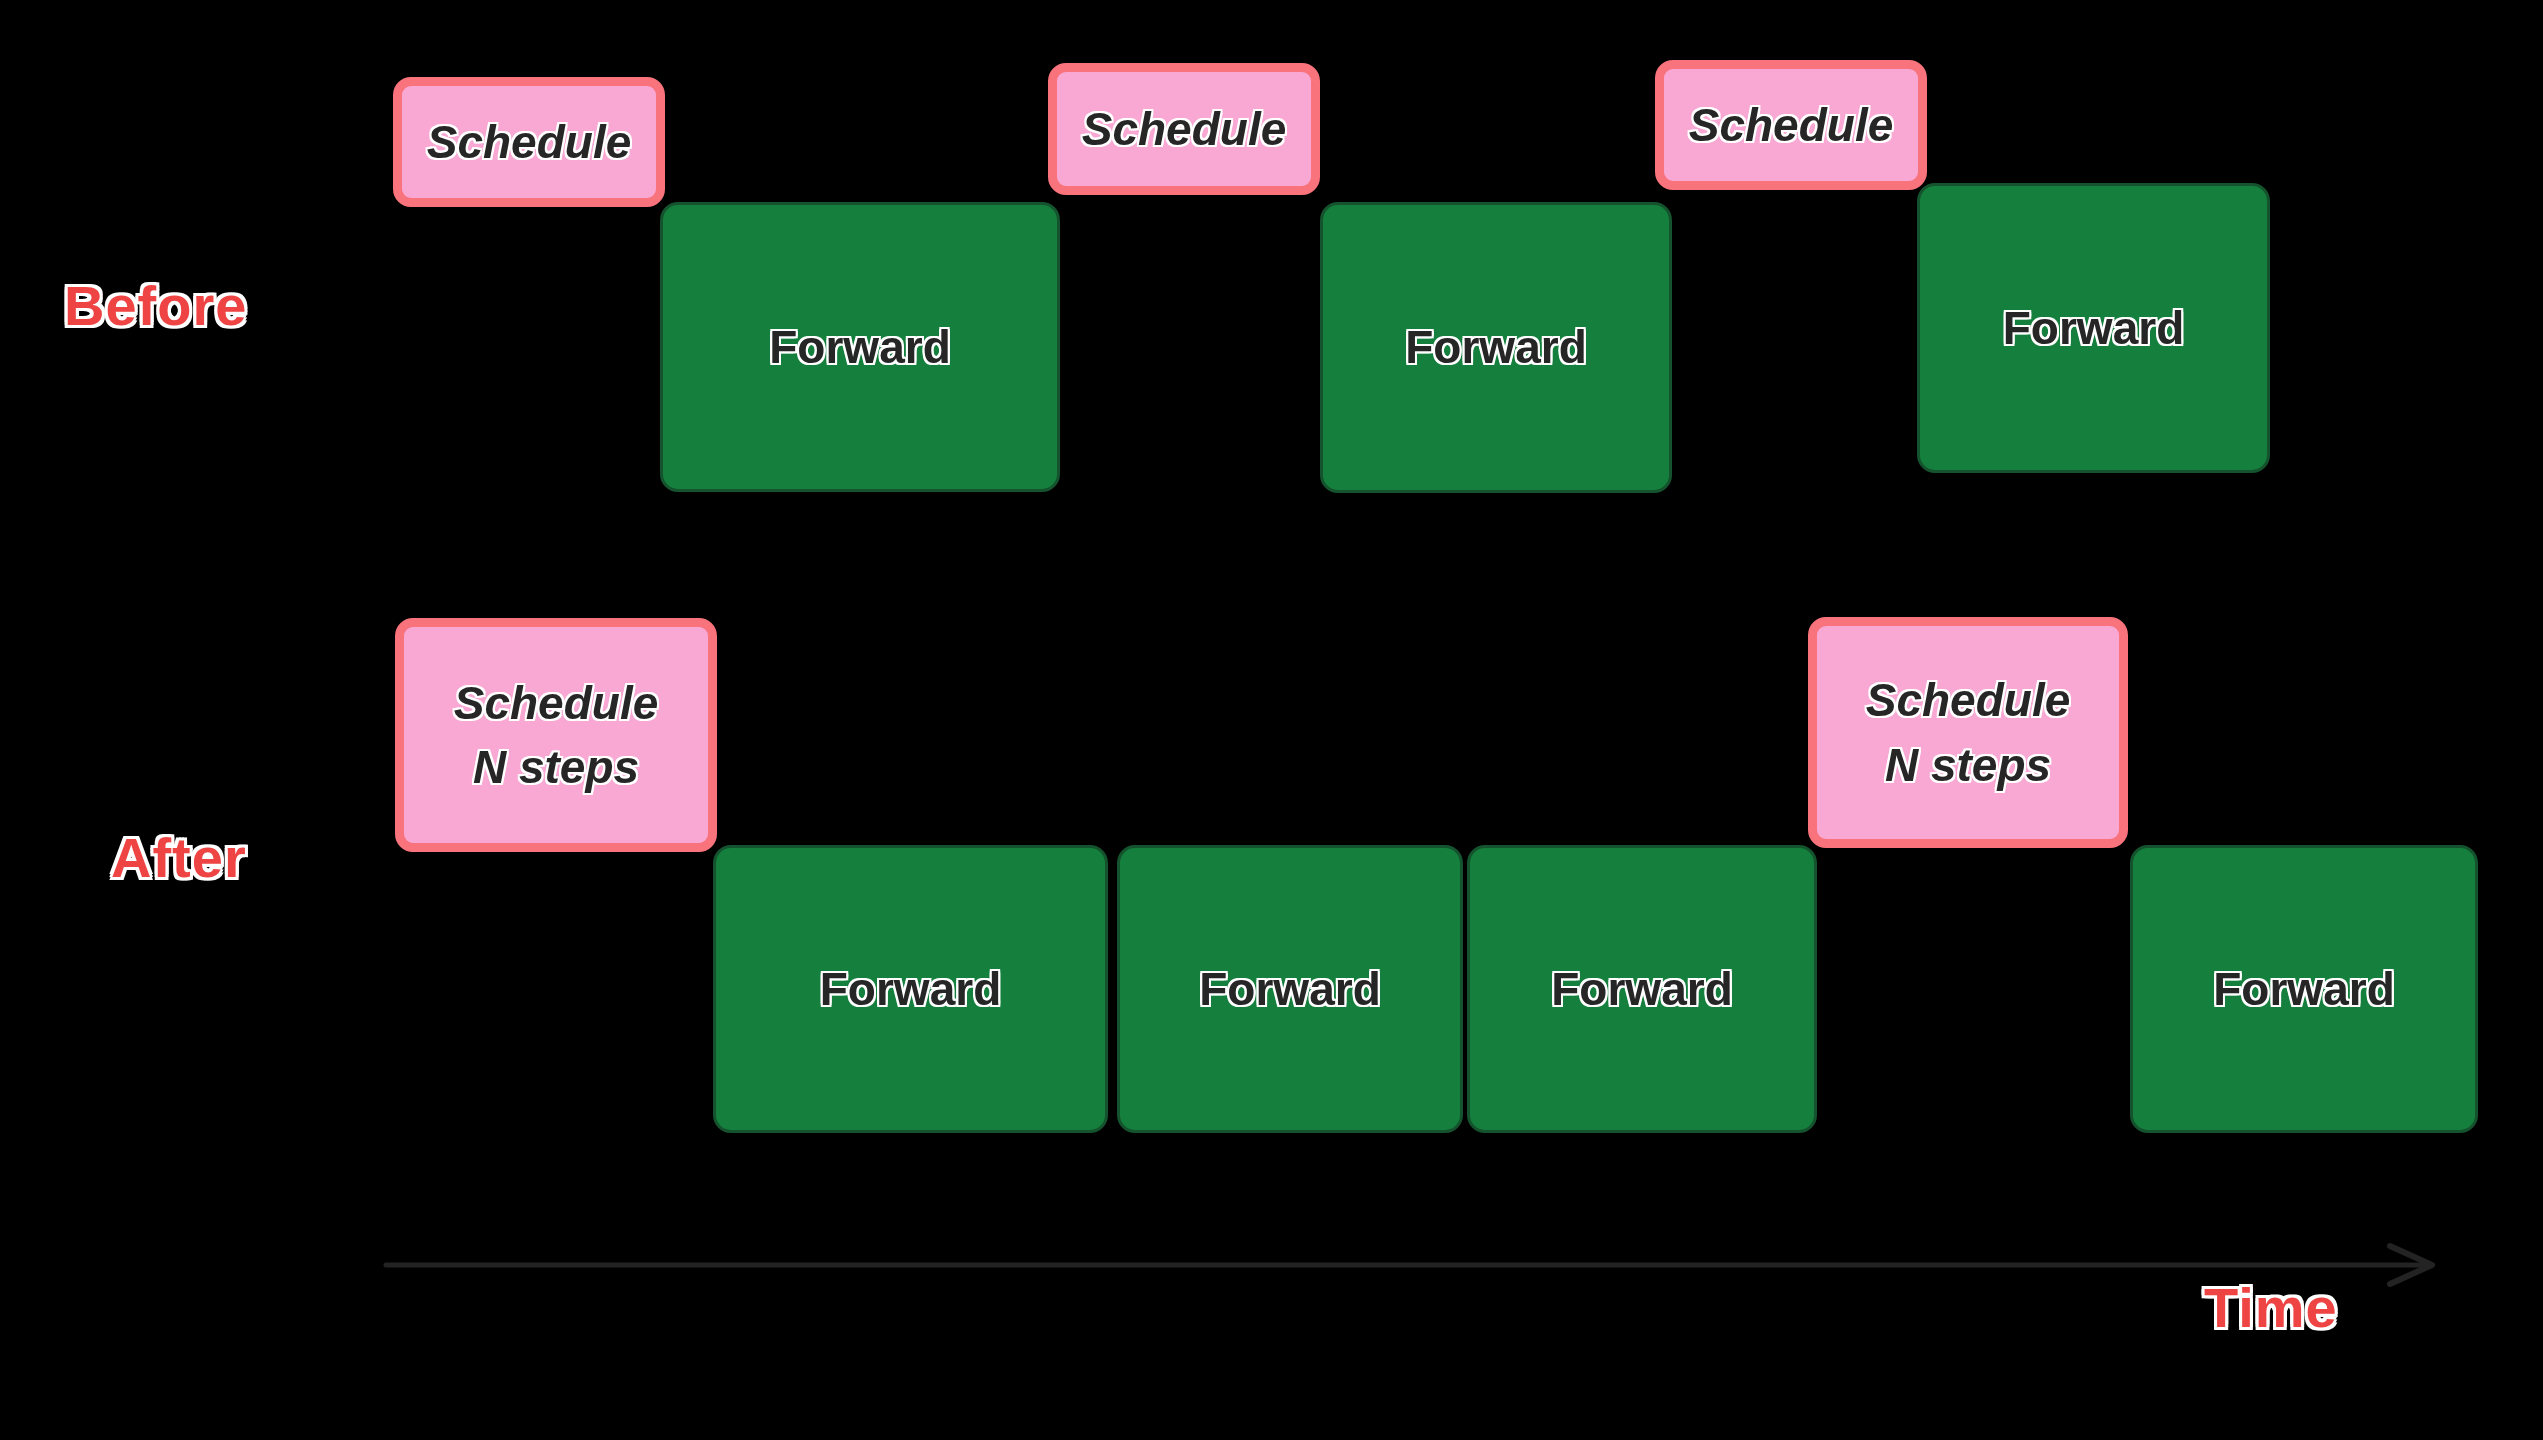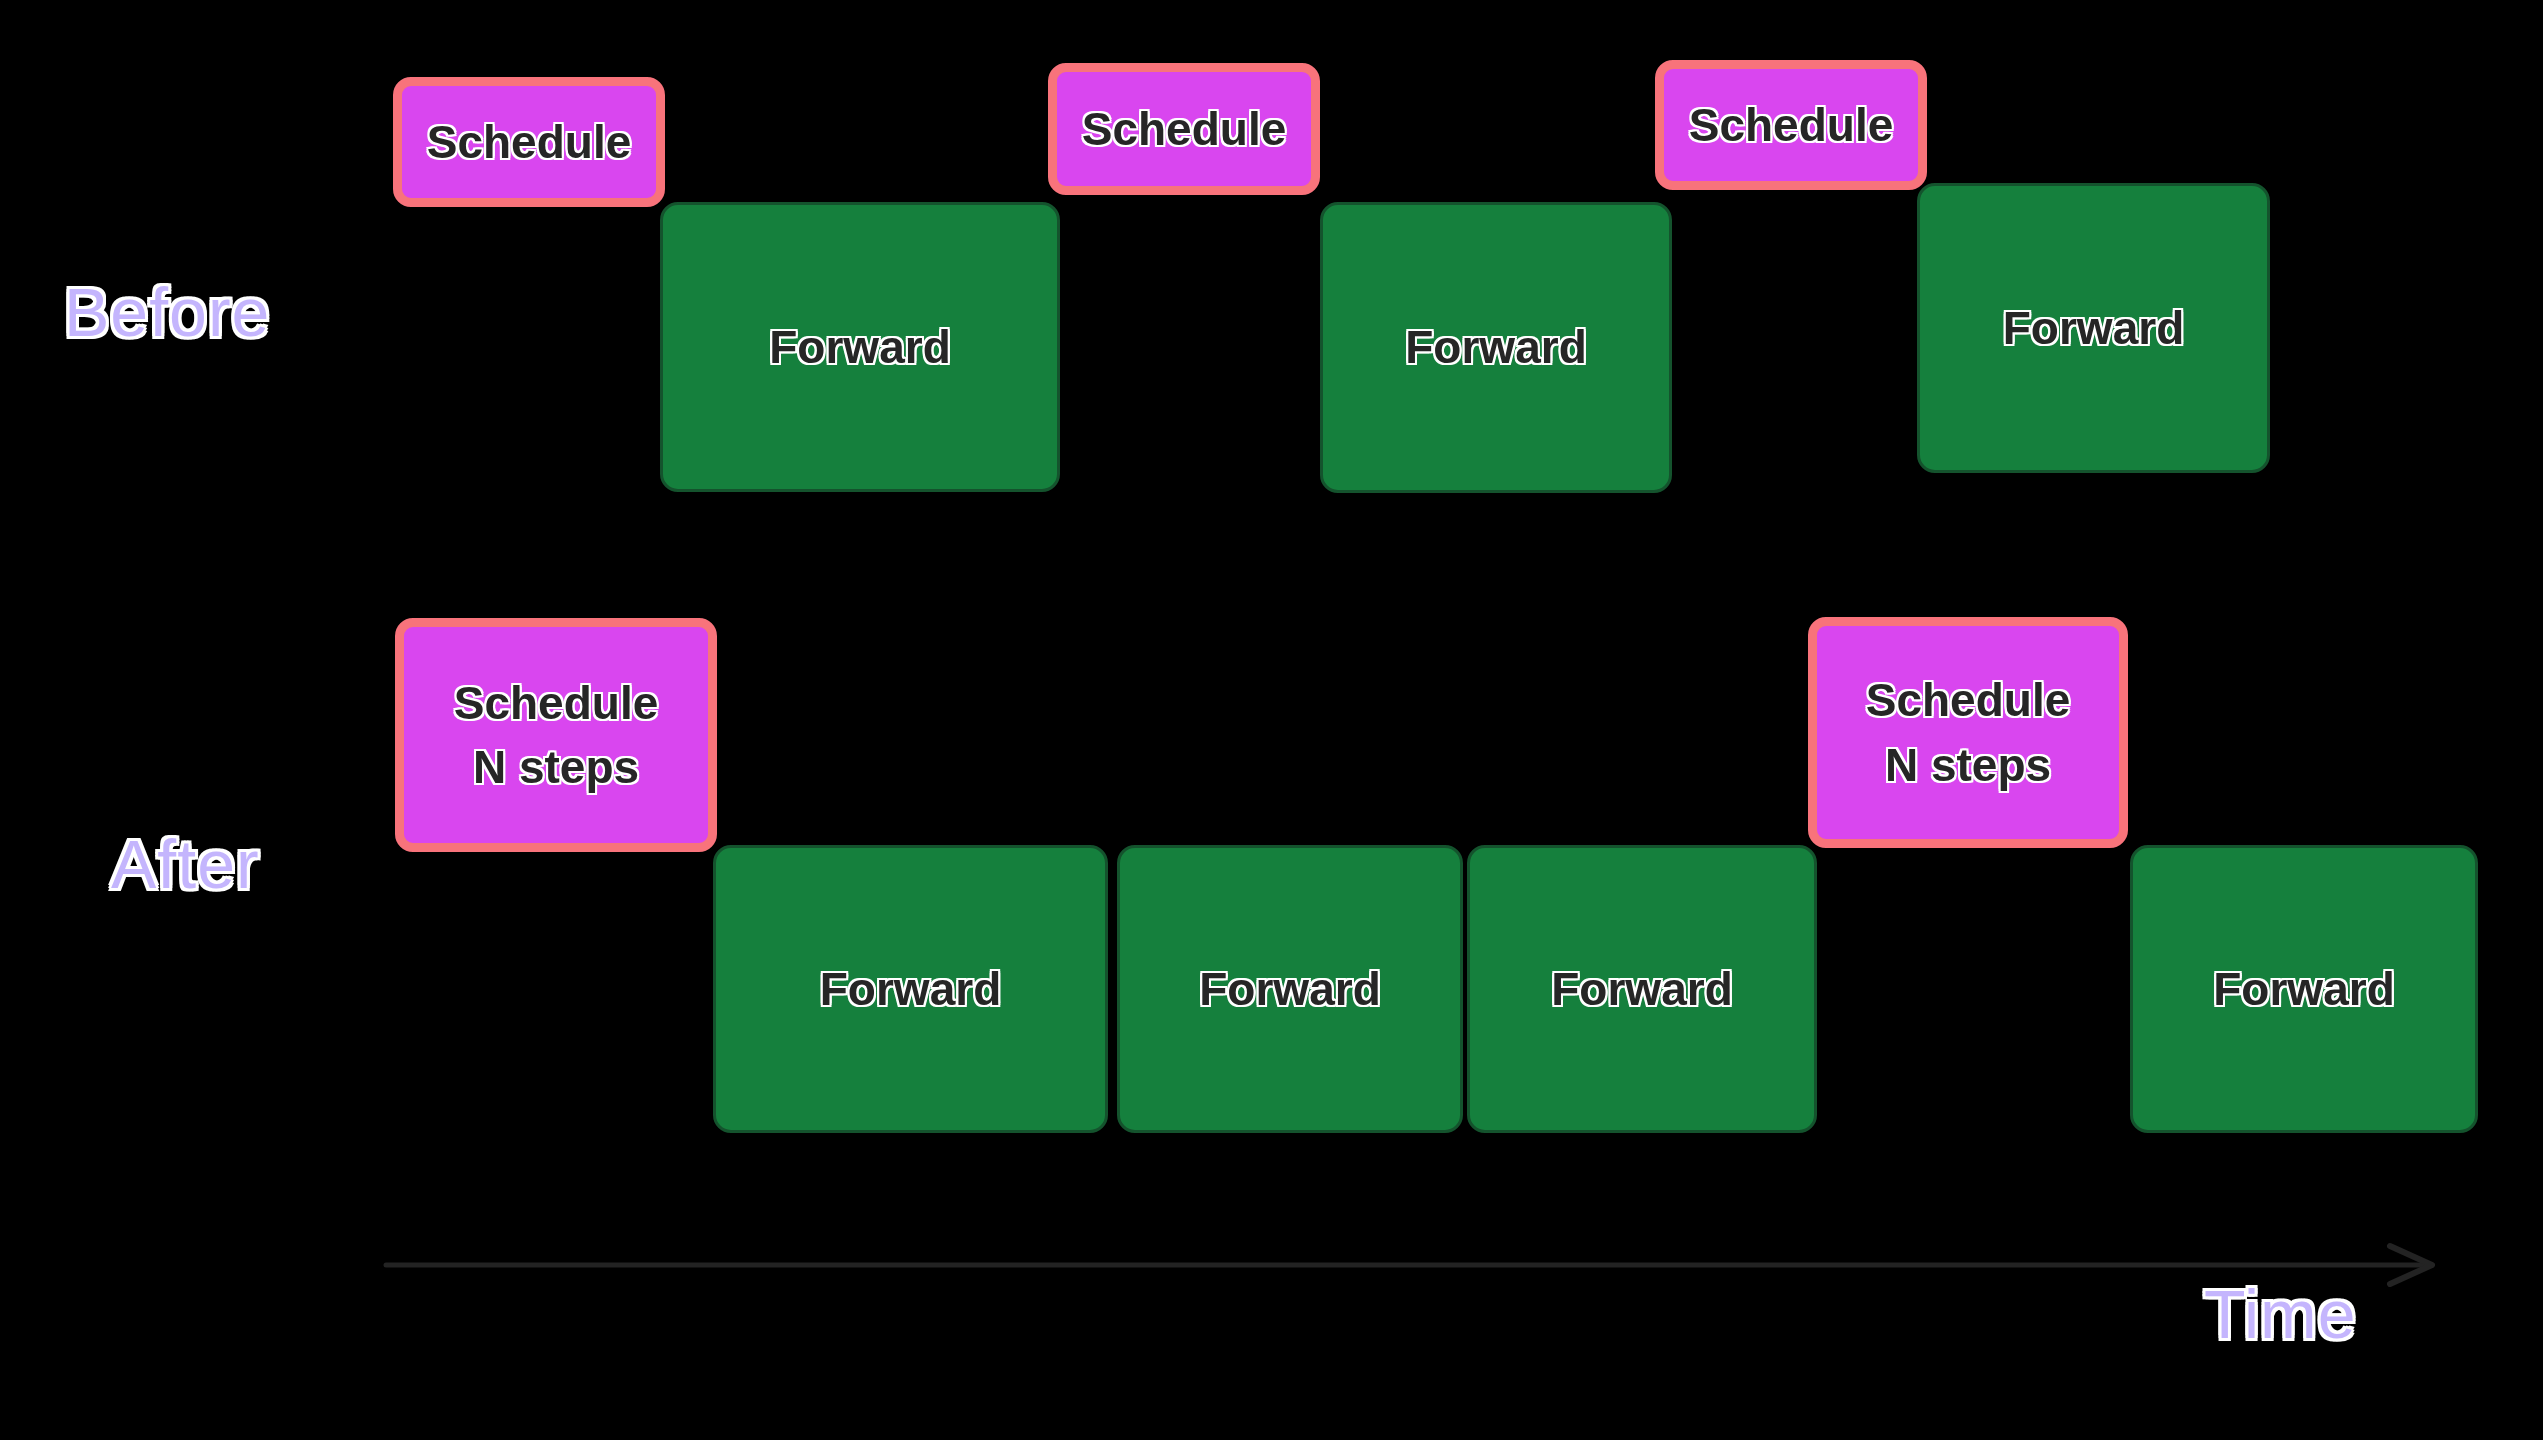--- a/index.html
+++ b/index.html
@@ -11,45 +11,46 @@
     position: relative;
     width: 2543px;
     height: 1440px;
     background: #000000;
     overflow: hidden;
     font-family: "Liberation Sans", sans-serif;
   }
   
   .row-label {
     position: absolute;
-    font-size: 68px;
-    font-weight: 400;
-    color: #c4b5fd;
+    font-size: 56px;
+    font-weight: 700;
+    color: #ef4444;
     line-height: 1;
     letter-spacing: 1px;
     white-space: nowrap;
     text-shadow:
       -3px -3px 0 #ffffff, 0 -3px 0 #ffffff, 3px -3px 0 #ffffff,
       -3px  0   0 #ffffff,                    3px  0   0 #ffffff,
       -3px  3px 0 #ffffff, 0  3px 0 #ffffff,  3px  3px 0 #ffffff;
   }
   
   .box {
     position: absolute;
     box-sizing: border-box;
     border-radius: 18px;
     display: flex;
     align-items: center;
     justify-content: center;
     text-align: center;
   }
   .box.schedule {
-    background: #d946ef;
+    background: #f9a8d4;
     border: 9px solid #F8737B;
     z-index: 2;
+    font-style: italic;
   }
   .box.forward {
     background: #15803d;
     border: 3px solid #14532d;
     z-index: 1;
   }
   .box-label {
     font-size: 46px;
     font-weight: 700;
     color: #262626;

